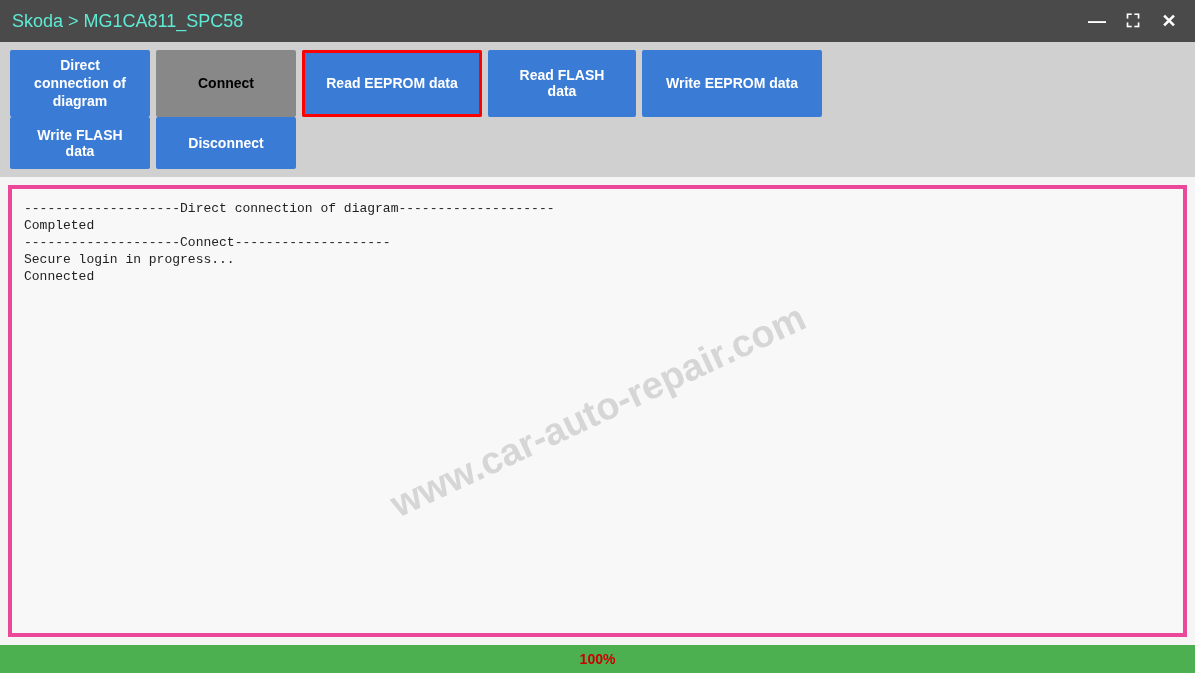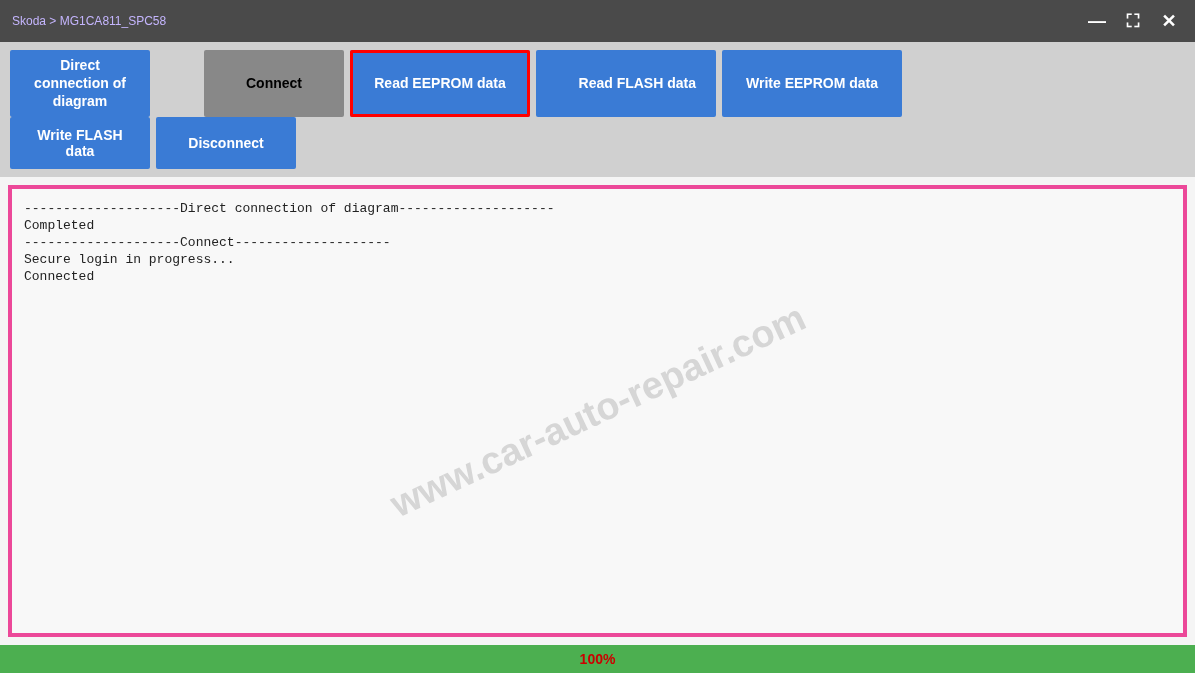--- a/index.html
+++ b/index.html
@@ -29,23 +29,23 @@
       color: white;
       padding: 8px 12px;
       display: flex;
       align-items: center;
       justify-content: space-between;
       height: 42px;
       flex-shrink: 0;
     }
 
     .title-bar-title {
-      font-size: 12px;
+      font-size: 18px;
       font-weight: normal;
-      color: #c4b5fd;
+      color: #5eead4;
     }
 
     .title-bar-controls {
       display: flex;
       gap: 8px;
     }
 
     .title-bar-btn {
       color: white;
       background: transparent;
@@ -101,30 +101,28 @@
       width: 140px;
       text-align: center;
       line-height: 1.3;
       padding: 6px 12px;
       font-size: 14px;
       font-weight: bold;
     }
 
     .btn-connect {
       width: 140px;
-      margin-left: 48px;
     }
 
     .btn-read-eeprom {
       width: 180px;
     }
 
     .btn-read-flash {
-      width: 180px;
-      text-align: right;
+      width: 148px;
     }
 
     .btn-write-eeprom {
       width: 180px;
     }
 
     .btn-write-flash {
       width: 140px;
     }
 

